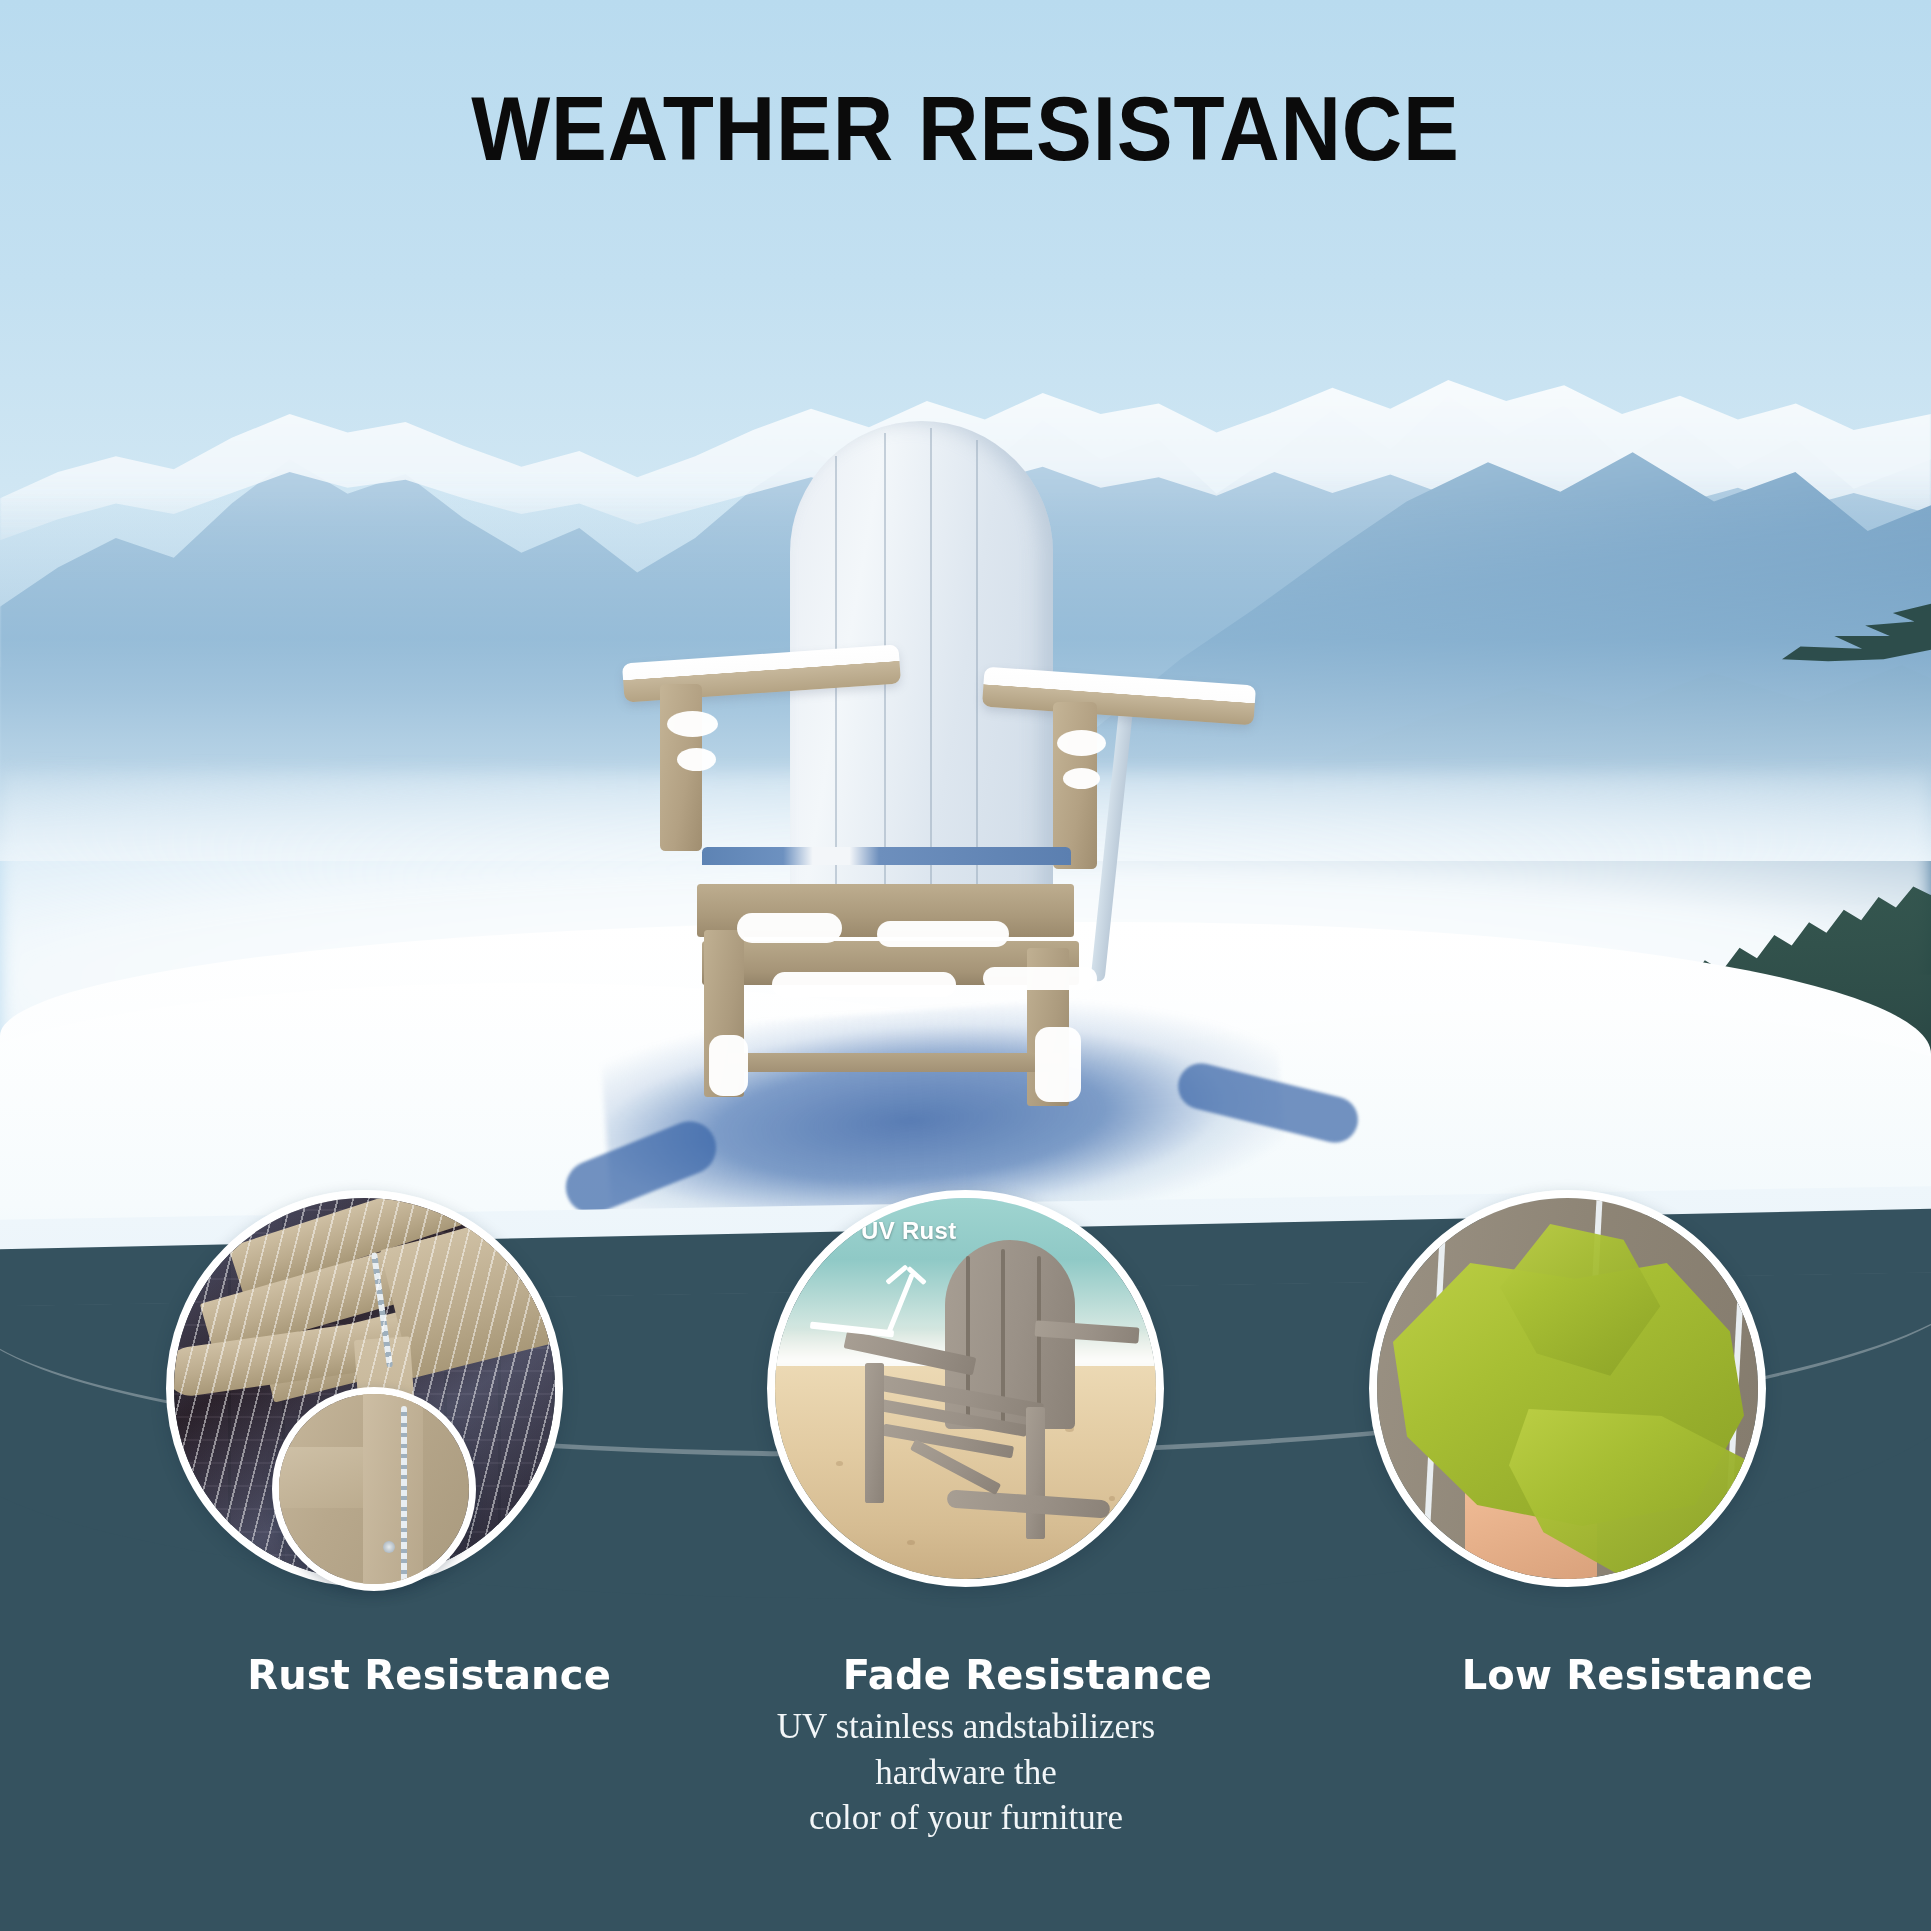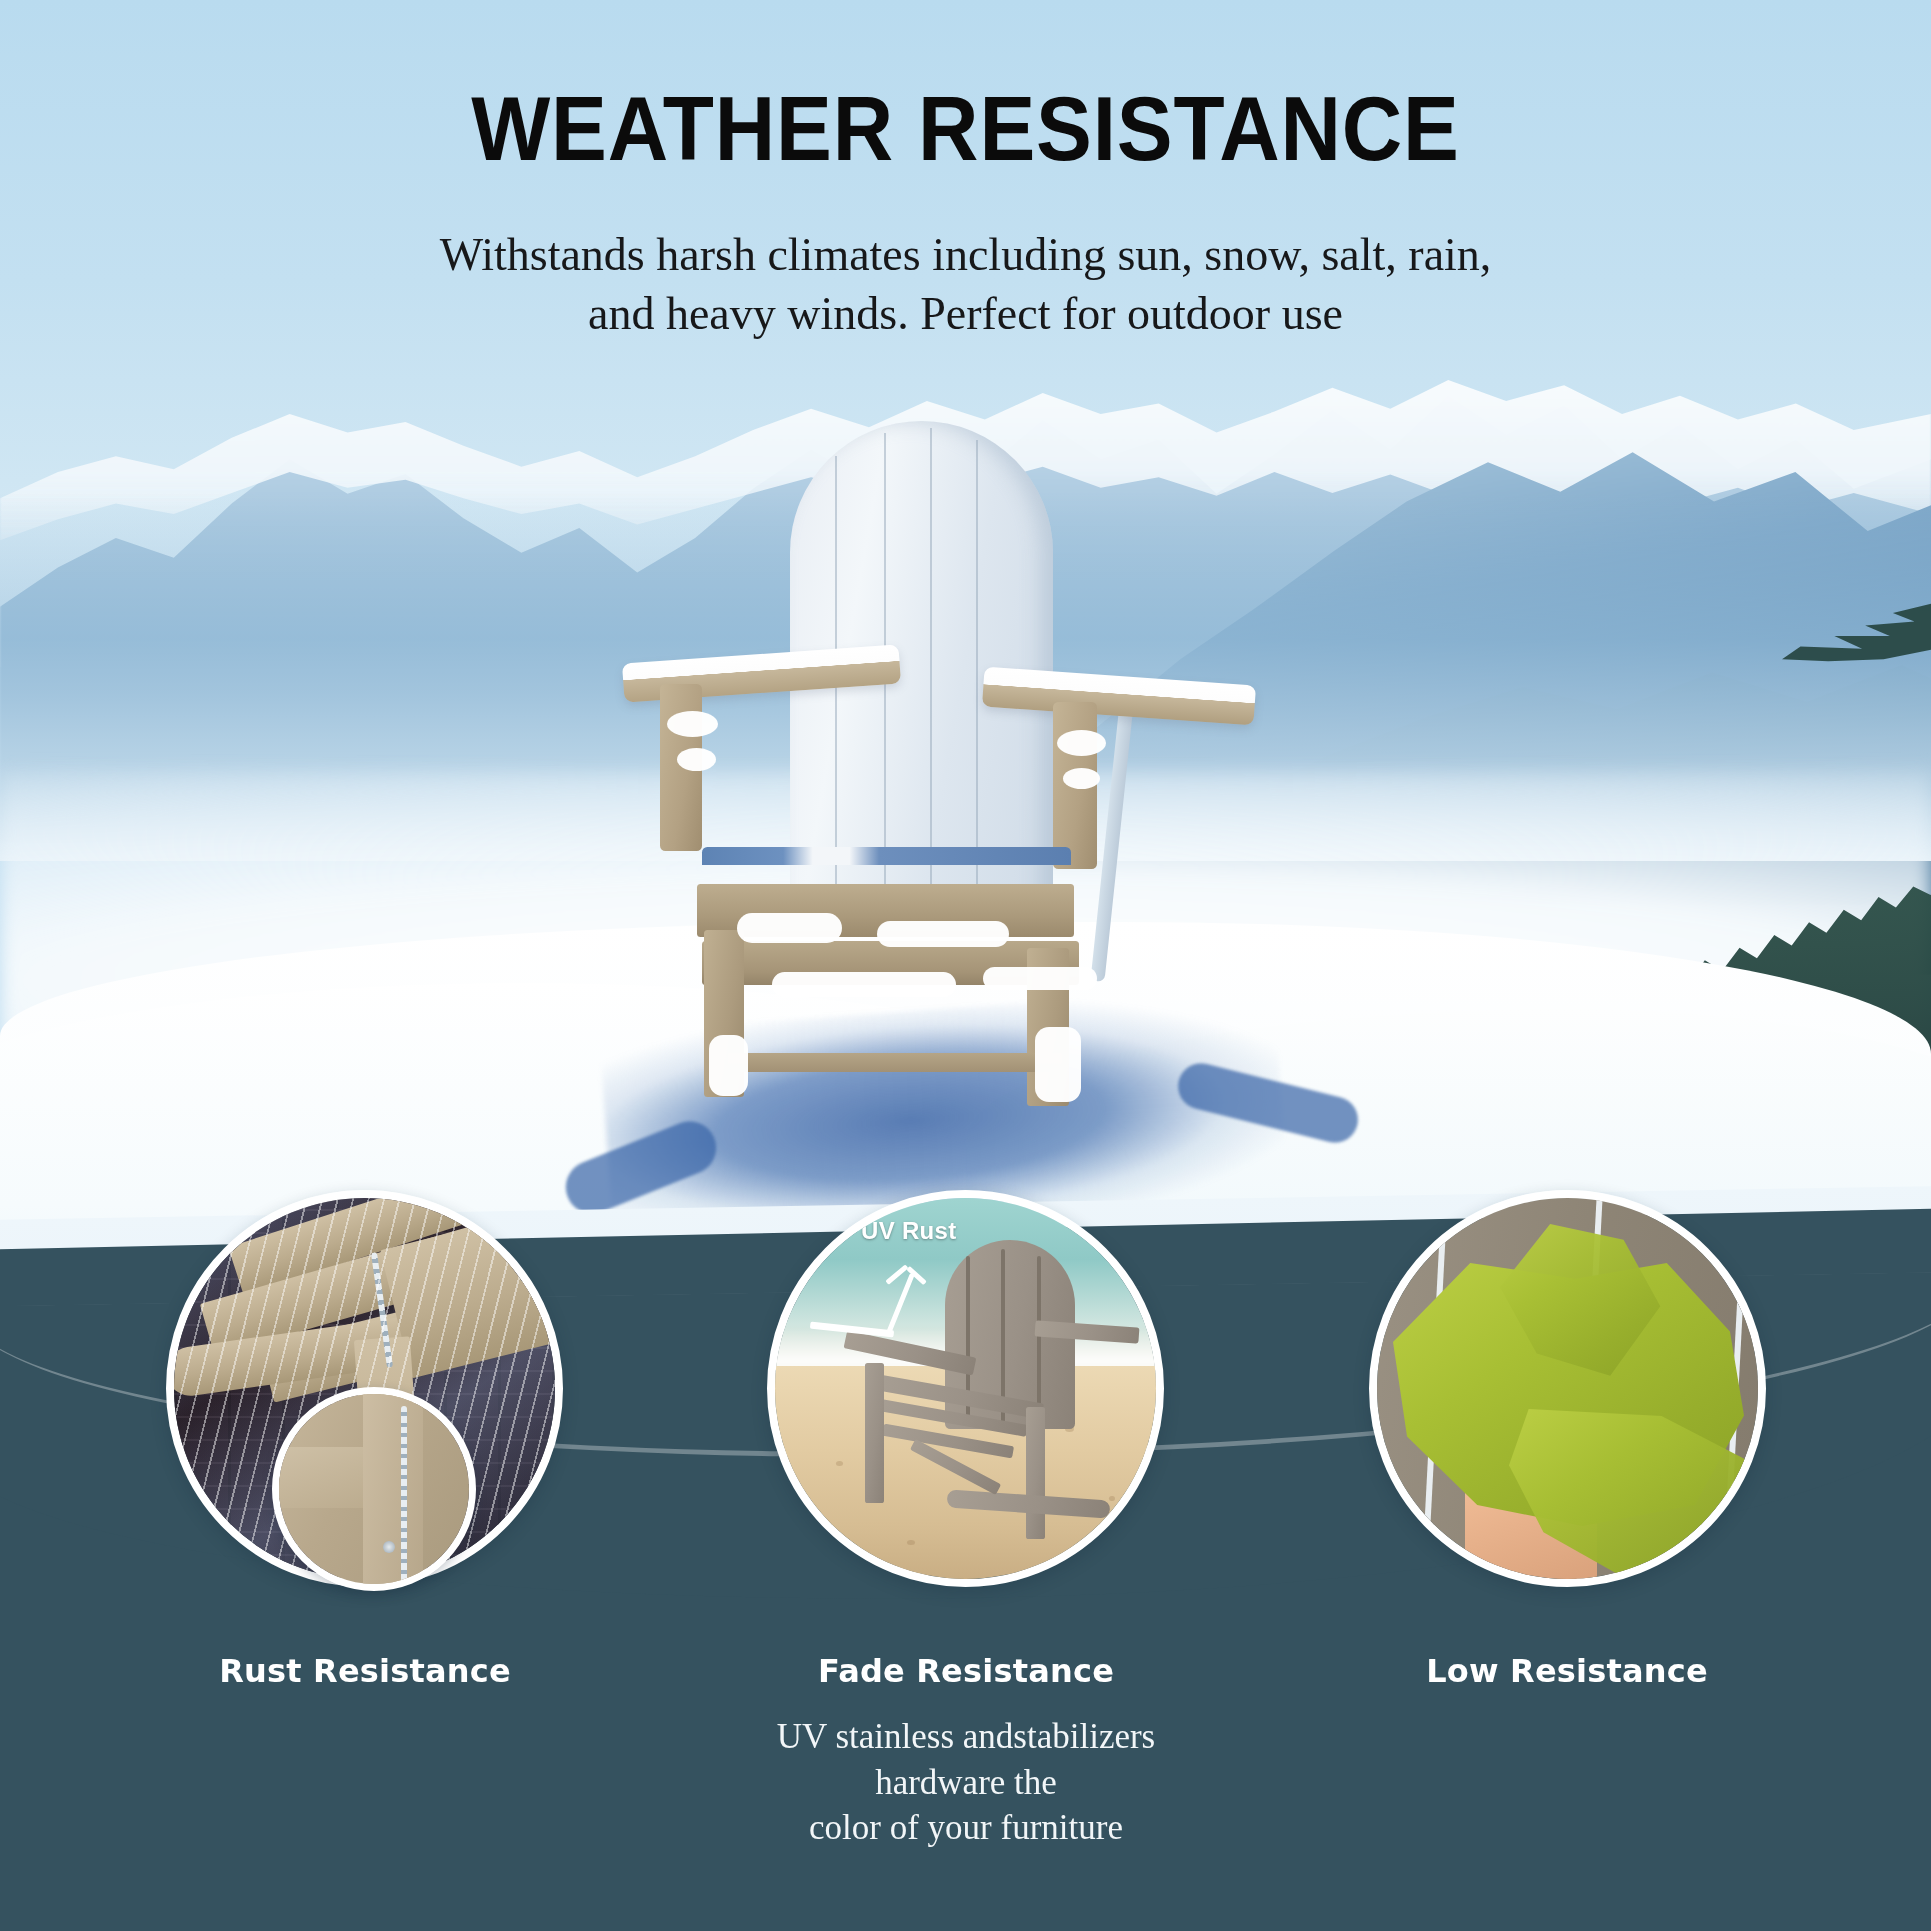--- a/index.html
+++ b/index.html
@@ -296,21 +296,21 @@
     font-size:46px; line-height:1.28; color:#17181a;
   }
   .feat{
     position:absolute; width:492px; text-align:center; color:#ffffff;
   }
   .f1{ left:119px; top:1652px; }
   .f2{ left:720px; top:1652px; }
   .f3{ left:1321px; top:1652px; }
   .feat h3{
     font-family:"DejaVu Sans", sans-serif;
-    font-size:32px; font-weight:700; letter-spacing:0.2px; margin-bottom:24px;
+    font-size:40px; font-weight:700; letter-spacing:0.2px; margin-bottom:6px;text-align:right;
   }
   .feat p{
     font-family:"Liberation Serif", serif;
     font-size:35px; line-height:1.3; color:#f2f6f8;
   }
 </style>
 </head>
 <body>
 
 <div id="stage">
@@ -429,24 +429,20 @@
     <div class="deck-gap" style="left:54px;top:-17.6px;width:6.1px;height:439px;transform:rotate(3deg);"></div>
     <div class="deck-gap" style="left:209px;top:-17.6px;width:6.1px;height:439px;transform:rotate(3deg);"></div>
     <div class="deck-gap" style="left:355px;top:-17.6px;width:6.1px;height:439px;transform:rotate(3deg);"></div>
     <div class="hand" style="left:88px;top:132px;width:132px;height:263px;border-radius:53px 35px 17.6px 17.6px;background:linear-gradient(160deg,#f5cdae 0%,#eeb993 55%,#d79f79 100%);"></div>
     <div class="cloth" style="left:16px;top:65px;width:351px;height:263px;clip-path:polygon(22% 0%,52% 6%,78% 0%,96% 26%,100% 58%,86% 92%,54% 100%,24% 92%,4% 66%,0% 30%);"></div>
     <div class="cloth" style="left:123px;top:26px;width:167px;height:158px;clip-path:polygon(30% 0%,74% 10%,96% 52%,66% 96%,22% 82%,0% 40%);opacity:.95;"></div>
     <div class="cloth" style="left:132px;top:211px;width:246px;height:176px;clip-path:polygon(8% 0%,62% 4%,98% 30%,92% 78%,52% 100%,14% 70%,0% 32%);opacity:.96;"></div>
   </div>
 
   <h1 class="title">WEATHER RESISTANCE</h1>
-  <div class="subtitle">
-    <div>Withstands harsh climates including sun, snow, salt, rain,</div>
-    <div>and heavy winds. Perfect for outdoor use</div>
-  </div>
 
   <div class="feat f1">
     <h3>Rust Resistance</h3>
   </div>
 
   <div class="feat f2">
     <h3>Fade Resistance</h3>
     <p>
       <span>UV stainless andstabilizers</span><br>
       <span>hardware the</span><br>

